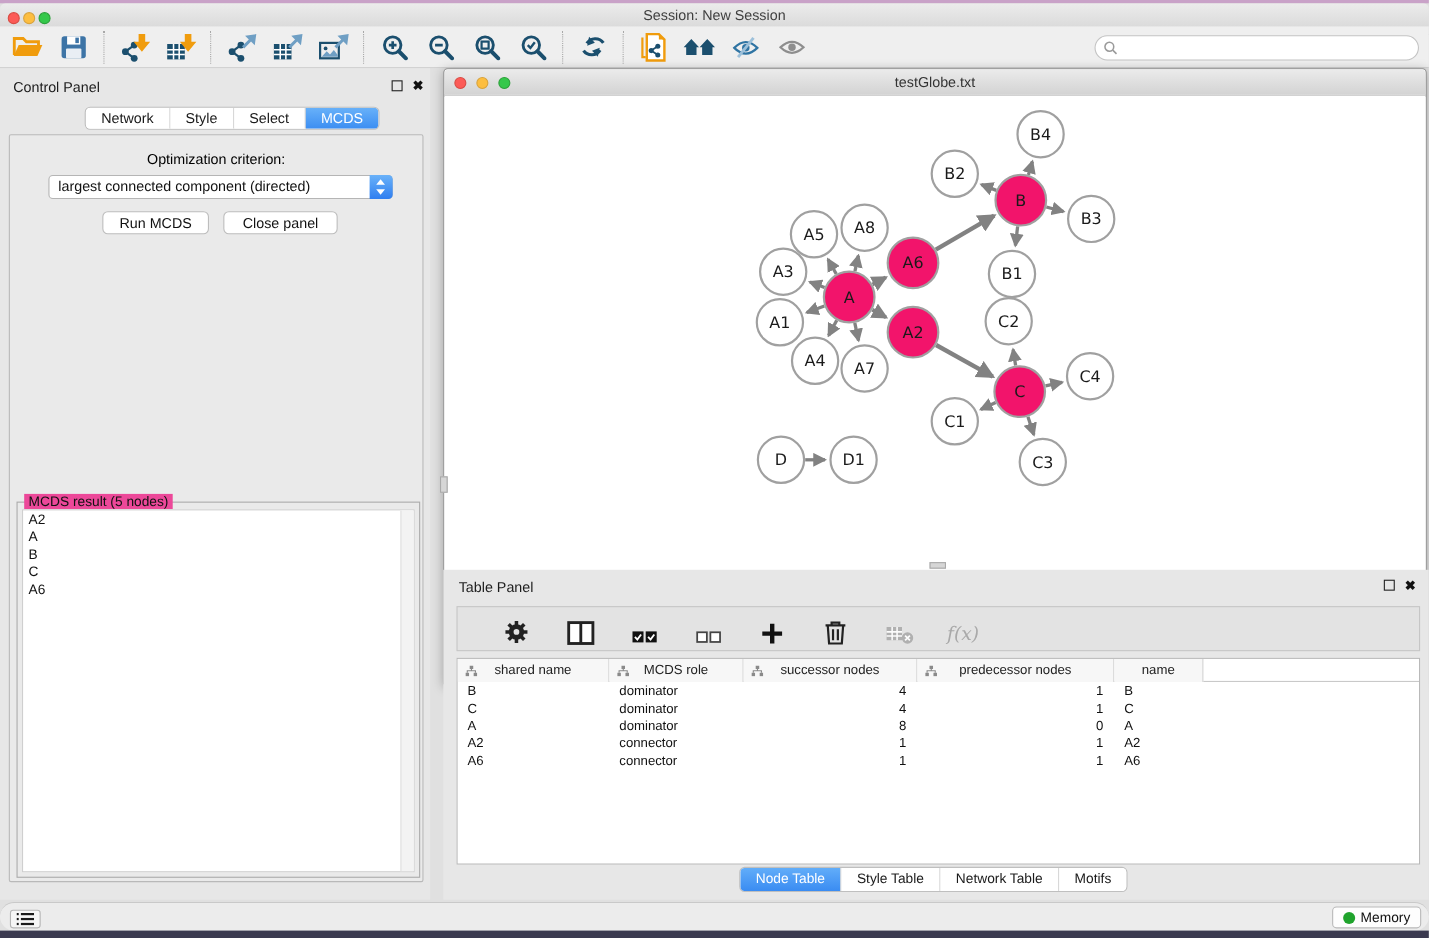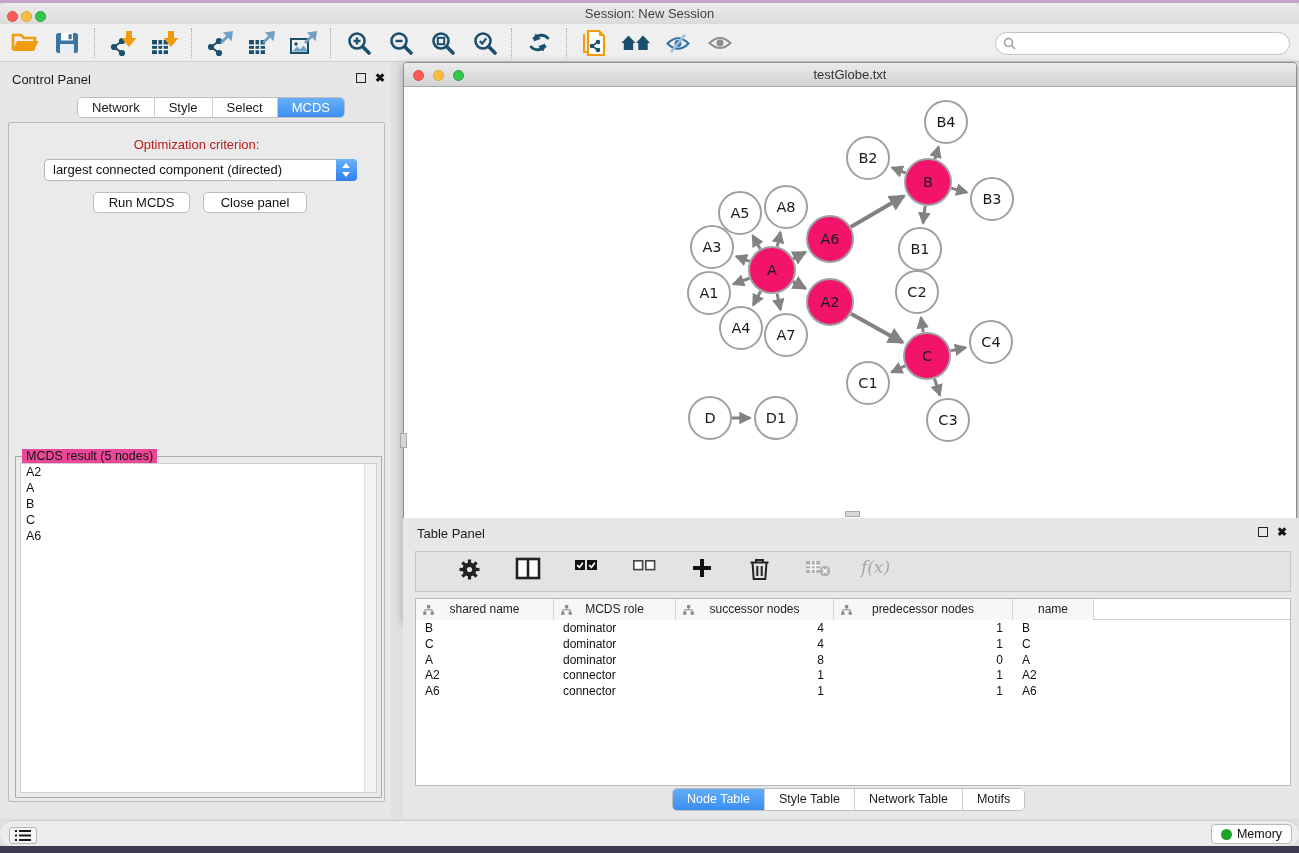--- a/index.html
+++ b/index.html
@@ -57,21 +57,21 @@
 
   .cp-tabs { left:77px; top:35px; height:21px; display:flex;
     border:1px solid #bdbdbd; border-radius:5px; overflow:hidden; background:#fff; }
   .seg { padding:0 14px; font-size:13px; line-height:19px; color:#1a1a1a;
     border-right:1px solid #cfcfcf; background:#fff; }
   .seg:last-child { border-right:none; }
   .seg.active { background:linear-gradient(#68b1f9,#3c8ef2); color:#fff; }
 
   .cp-box { left:8px; top:60px; width:377px; height:680px;
     background:#eaeaea; border:1px solid #b9b9b9; border-radius:2px; }
-  .opt-label { position:absolute; left:0; right:0; top:14px; text-align:center; font-size:13px; color:#b91c1c; }
+  .opt-label { position:absolute; left:0; right:0; top:14px; text-align:center; font-size:13px; color:#000000; }
   .dropdown { position:absolute; left:35px; top:36px; width:313px; height:22px;
     background:#fff; border:1px solid #b5b5b5; border-radius:4px;
     font-size:13px; color:#111; line-height:20px; padding-left:8px; }
   .dd-stepper { position:absolute; right:-1px; top:-1px; width:21px; height:22px;
     background:linear-gradient(#6ab2f9,#2f7ef0); border-radius:0 4px 4px 0; }
   .dd-stepper .up, .dd-stepper .down { position:absolute; left:6px; width:0; height:0;
     border-left:4.5px solid transparent; border-right:4.5px solid transparent; }
   .dd-stepper .up   { top:4px;  border-bottom:5px solid #fff; }
   .dd-stepper .down { bottom:4px; border-top:5px solid #fff; }
   .btn { position:absolute; height:21px; background:#fff; border:1px solid #bdbdbd;
@@ -105,21 +105,21 @@
   .left-grip { left:400px; top:433px; width:7px; height:15px; background:#d6d6d6;
     border:1px solid #a9a9a9; }
   .bottom-grip { left:845px; top:511px; width:15px; height:6px; background:#d6d6d6;
     border:1px solid #a9a9a9; }
 
   
   .table-panel { left:403px; top:518px; width:896px; height:300px; background:#e7e7e7; }
   .tp-toolbar { position:absolute; left:12px; top:33px; width:876px; height:41px;
     background:#e3e3e3; border:1px solid #c6c6c6; display:flex; align-items:center;
     padding-left:14px; }
-  .tp-btn { width:37px; height:30px; display:flex; align-items:flex-start; justify-content:center;margin-left:21px; }
+  .tp-btn { width:37px; height:30px; display:flex; align-items:flex-end; justify-content:center;margin-left:21px; }
   .fx { font-family:"DejaVu Serif", serif; font-style:italic; font-size:17px; color:#a3a3a3; }
   .tp-table { position:absolute; left:12px; top:80px; width:876px; height:188px;
     background:#fff; border:1px solid #b9b9b9; overflow:hidden; }
   .thead { display:flex; height:21px; border-bottom:1px solid #c9c9c9; }
   .th { position:relative; height:21px; background:#f7f7f7; border-right:1px solid #d5d5d5;
     font-size:12px; color:#222; }
   .th .lbl { position:absolute; left:0; right:0; top:3px; text-align:center; }
   .th .cicon { position:absolute; left:7px; top:5px; }
   .trow { display:flex; height:15.8px; font-size:12px; color:#111; }
   .td { height:16px; line-height:16px; white-space:nowrap; overflow:hidden; }

